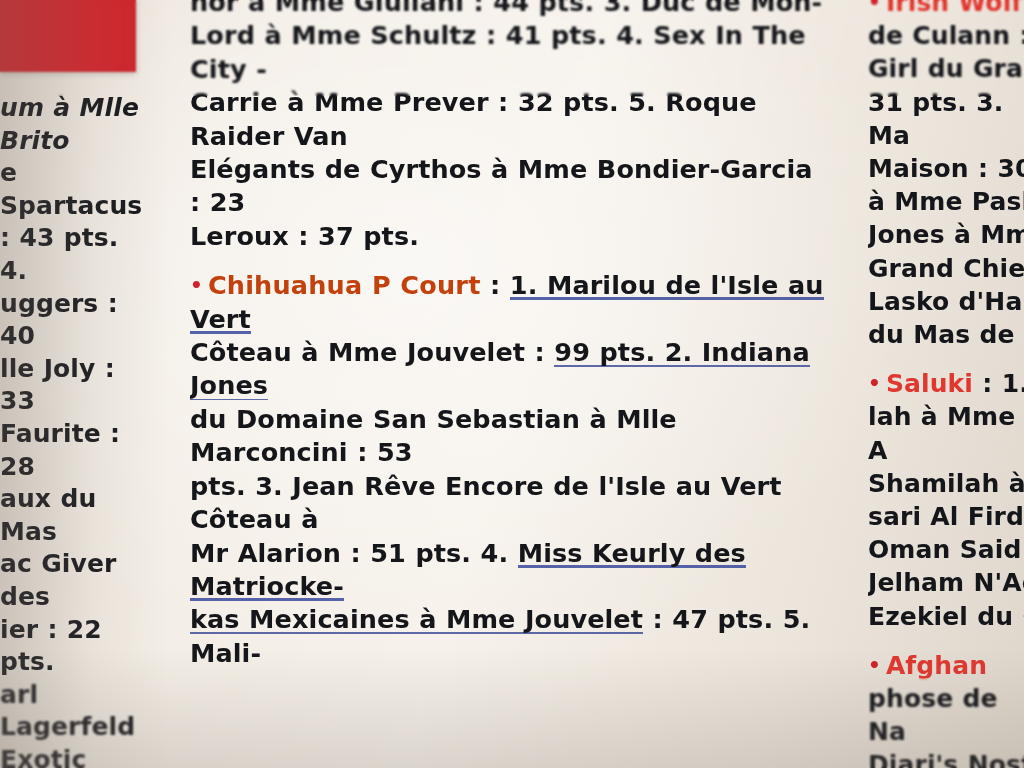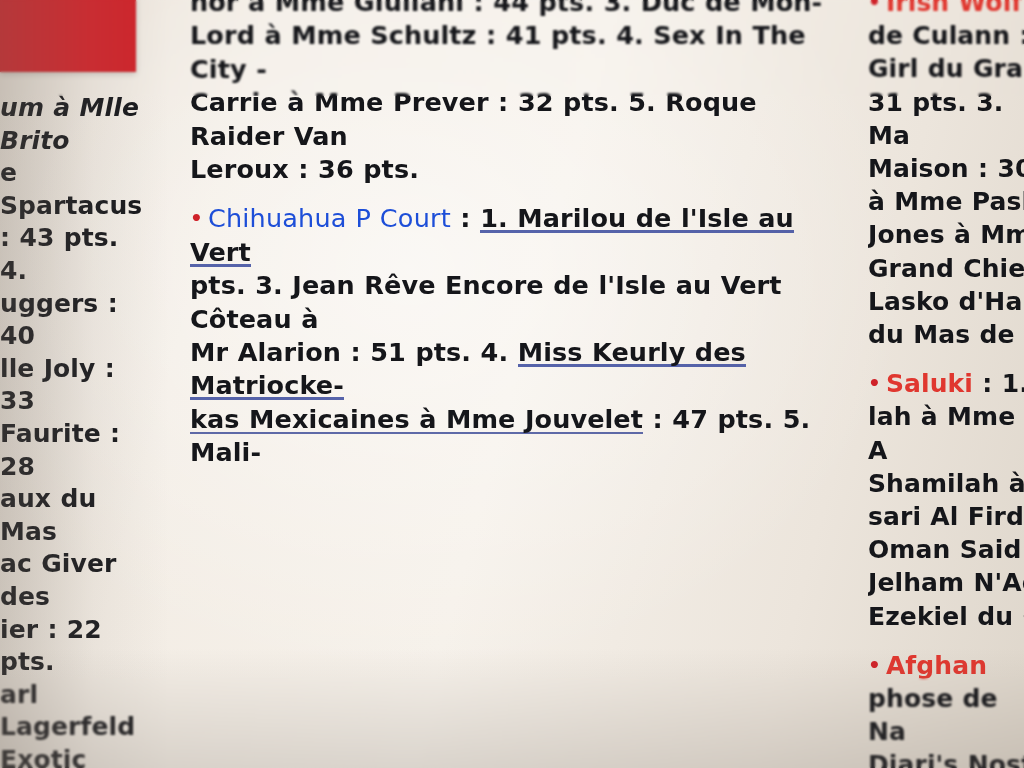--- a/index.html
+++ b/index.html
@@ -105,22 +105,22 @@
   .italic { font-style: italic; font-weight: 700; }
 
   .bullet {
     color: #cf2229;
     font-weight: 900;
     font-size: 20px;
     vertical-align: 2px;
     margin-right: 5px;
   }
   .breed {
-    color: #1d4ed8;
-    font-weight: 400;
+    color: #c2410c;
+    font-weight: 700;
     letter-spacing: 0.2px;
   }
   .breed-right {
     color: #e0372f;
     font-weight: 800;
   }
 
   
   .u {
     position: relative;
@@ -188,27 +188,32 @@
     </div>
   </div>
 
   <div class="column clip-edge" id="col-mid">
     <div class="col-text">
 
       <div class="para">
         <div>hor à Mme Giuliani : 44 pts. 3. Duc de Mon-</div>
         <div>Lord à Mme Schultz : 41 pts. 4. Sex In The City -</div>
         <div>Carrie à Mme Prever : 32 pts. 5. Roque Raider Van</div>
-        <div>Leroux : 36 pts.</div>
+        <div>Elégants de Cyrthos à Mme Bondier-Garcia : 23</div>
+        <div>Leroux : 37 pts.</div>
       </div>
 
       <div class="para">
         <div>
           <span class="bullet">•</span><span class="breed">Chihuahua P Court</span><span> : </span><span class="u">1. Marilou de l'Isle au Vert</span>
         </div>
+        <div>
+          <span>Côteau à Mme Jouvelet : </span><span class="u u2">99 pts. 2. Indiana Jones</span>
+        </div>
+        <div>du Domaine San Sebastian à Mlle Marconcini : 53</div>
         <div>pts. 3. Jean Rêve Encore de l'Isle au Vert Côteau à</div>
         <div>
           <span>Mr Alarion : 51 pts. 4. </span><span class="u">Miss Keurly des Matriocke-</span>
         </div>
         <div>
           <span class="u u2">kas Mexicaines à Mme Jouvelet</span><span> : 47 pts. 5. Mali-</span>
         </div>
 
       </div>
 

